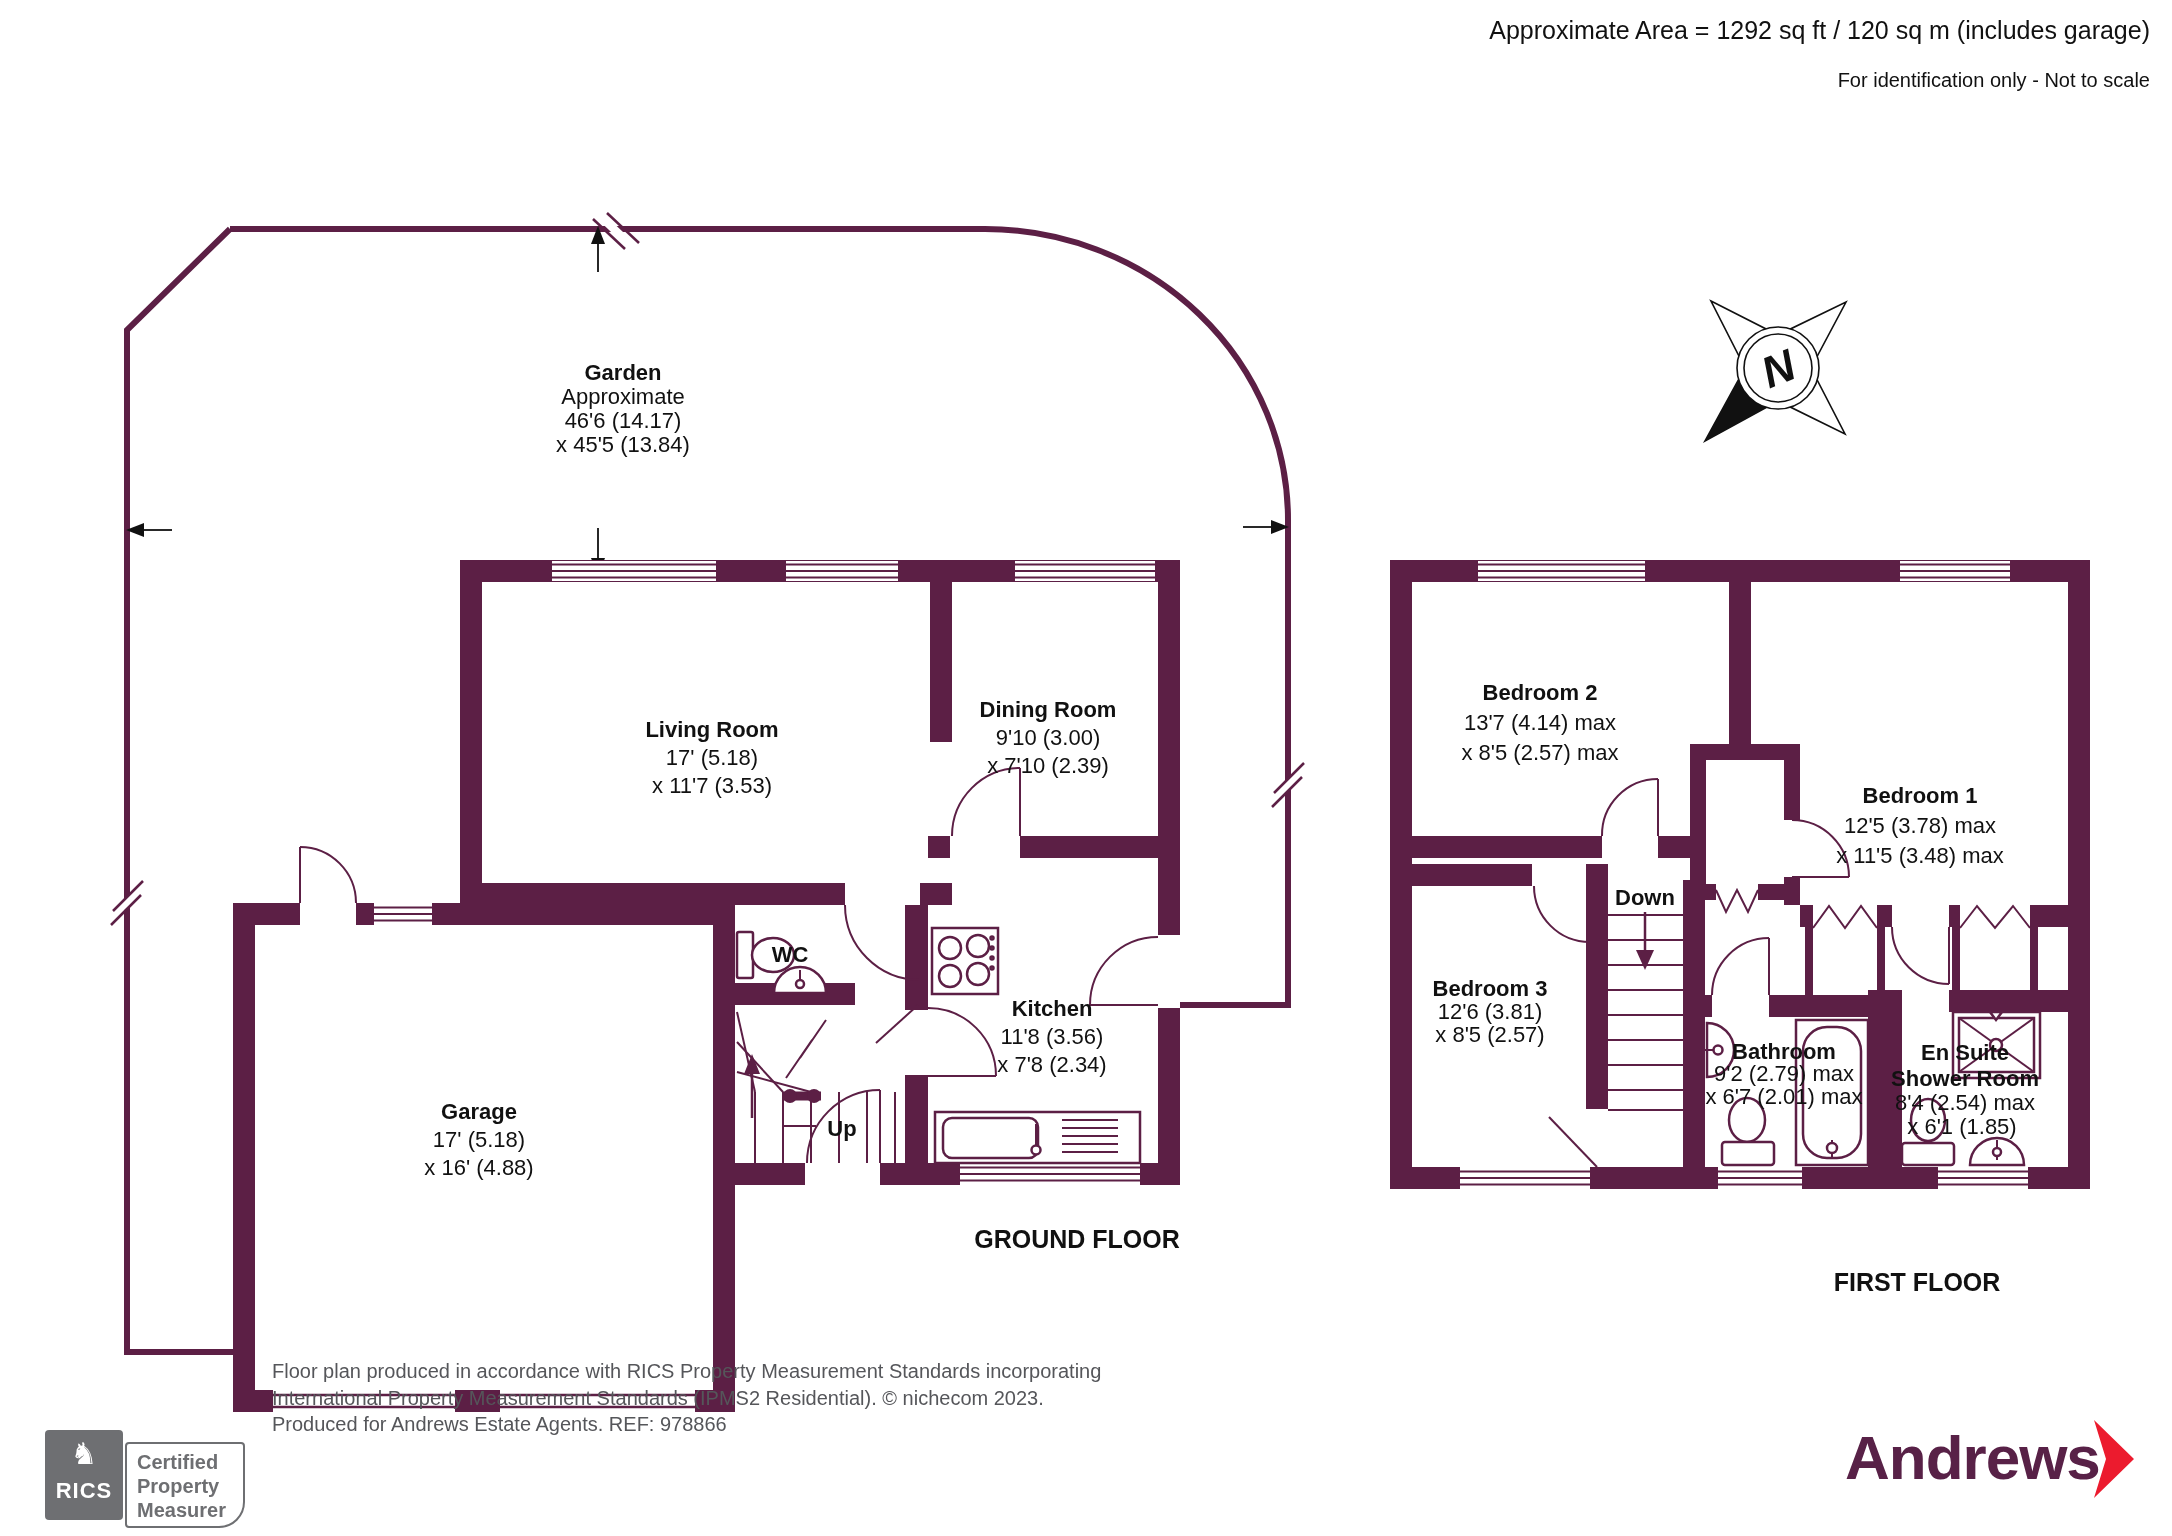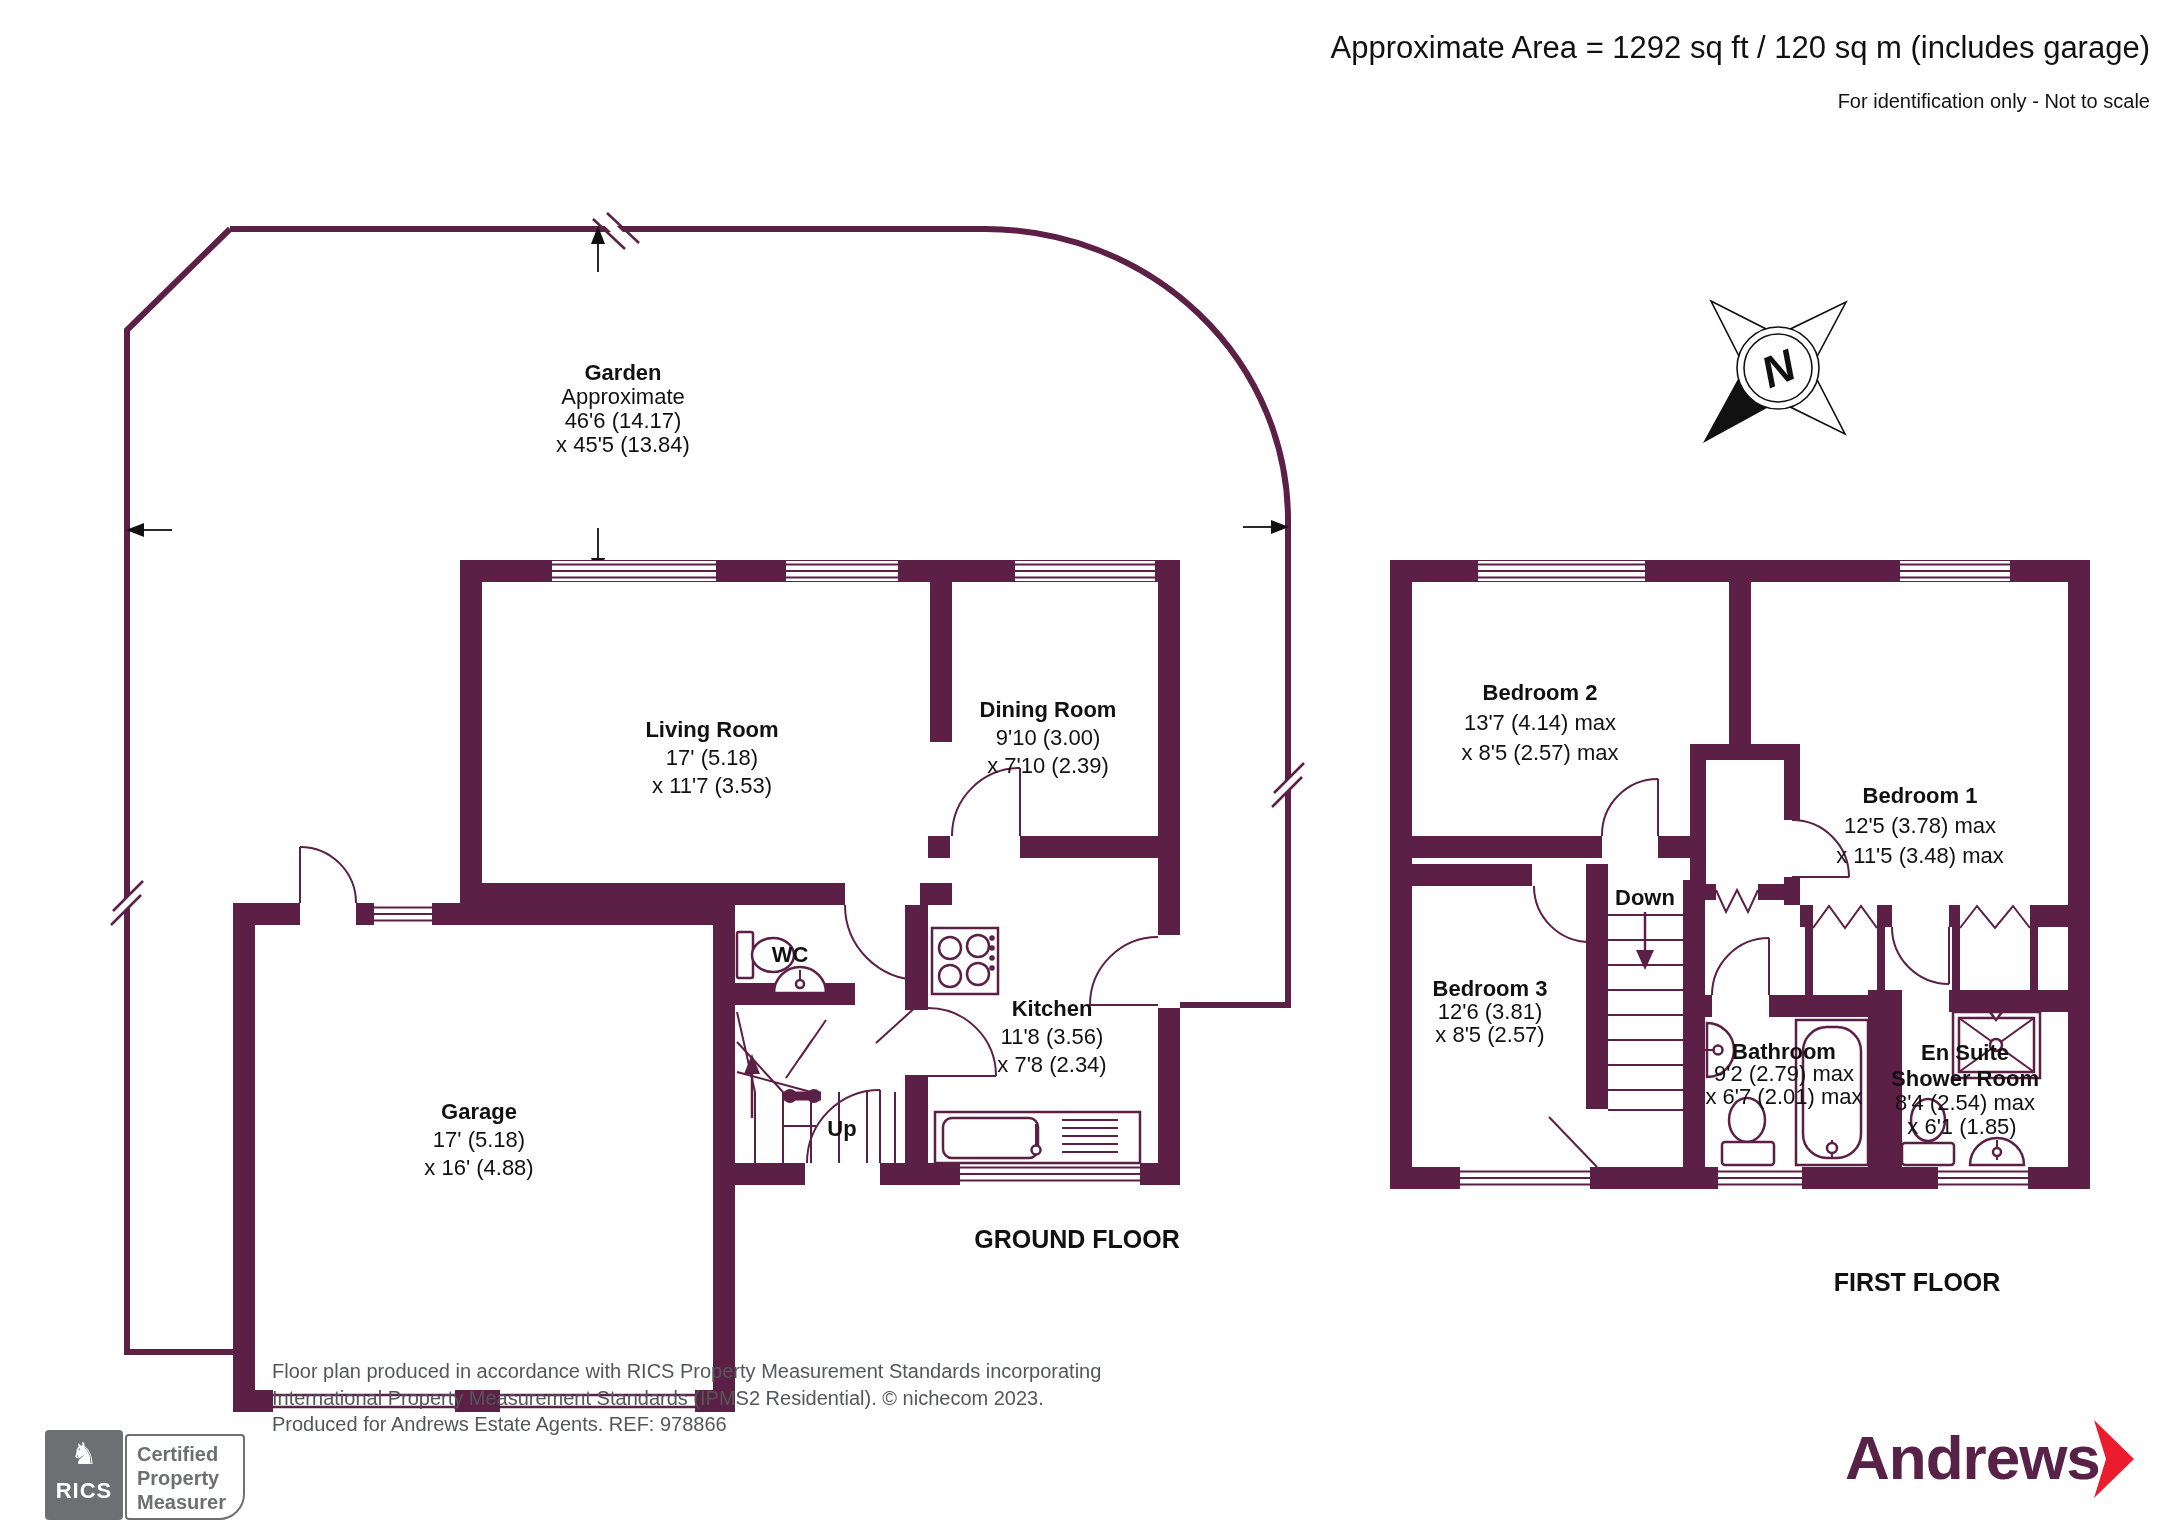--- a/index.html
+++ b/index.html
@@ -1,21 +1,21 @@
 <!DOCTYPE html>
 <html><head>
 <meta charset="utf-8">
 <style>
   html,body{margin:0;padding:0;background:#fff;}
   .canvas{position:relative;width:2172px;height:1536px;background:#fff;overflow:hidden;
           font-family:"Liberation Sans",sans-serif;}
   
   .hdr{position:absolute;top:16px;right:22px;text-align:right;color:#111;}
   .hdr .title{font-size:42px;font-weight:bold;line-height:1.15;}
-  .hdr .area{font-size:31px;margin-top:14px;}
+  .hdr .area{font-size:25px;}
   .hdr .note{font-size:20px;margin-top:24px;}
   
   svg{position:absolute;left:0;top:0;}
   .wall{fill:#5C1F45;}
   .ln{stroke:#5C1F45;stroke-width:2;fill:none;}
   .ln25{stroke:#5C1F45;stroke-width:2.5;fill:none;}
   .fix{fill:#fff;stroke:#5C1F45;stroke-width:2.5;}
   .pl{fill:#5C1F45;stroke:none;}
   .blk{stroke:#111;stroke-width:1.8;fill:none;}
   .win{fill:#fff;}
@@ -26,21 +26,21 @@
   .rm{font-size:22px;font-weight:bold;text-anchor:middle;}
   .dim{font-size:22px;text-anchor:middle;}
   .flr{font-size:25px;font-weight:bold;text-anchor:middle;}
   .nltr{font-size:44px;font-weight:bold;font-style:italic;text-anchor:middle;}
   
   .ftr-badge{position:absolute;left:45px;top:1430px;width:200px;height:90px;}
   .rics-box{position:absolute;left:0;top:0;width:78px;height:90px;background:#6E6F72;border-radius:4px;
             color:#fff;text-align:center;}
   .rics-mark{font-size:30px;line-height:48px;display:block;}
   .rics-word{font-size:22px;font-weight:bold;letter-spacing:1px;}
-  .cpm-box{position:absolute;left:80px;top:4px;width:120px;height:86px;background:#fff;
+  .cpm-box{position:absolute;left:80px;top:12px;width:120px;height:86px;background:#fff;
            border:2.5px solid #6E6F72;border-radius:4px 4px 26px 4px;padding:6px 0 1px 10px;box-sizing:border-box;}
   .cpm-box div{font-size:20px;font-weight:bold;color:#6E6F72;line-height:24px;}
   .ftr-text{position:absolute;left:272px;top:1358px;color:#55565A;font-size:20px;line-height:26.5px;}
   .andrews{position:absolute;left:1845px;top:1418px;width:320px;height:90px;}
   .andrews .word{font-size:62px;font-weight:bold;color:#582147;letter-spacing:-1px;line-height:80px;margin-top:12px;}
   .andrews svg{position:absolute;left:249px;top:2px;}
 </style>
 </head>
 <body>
 

